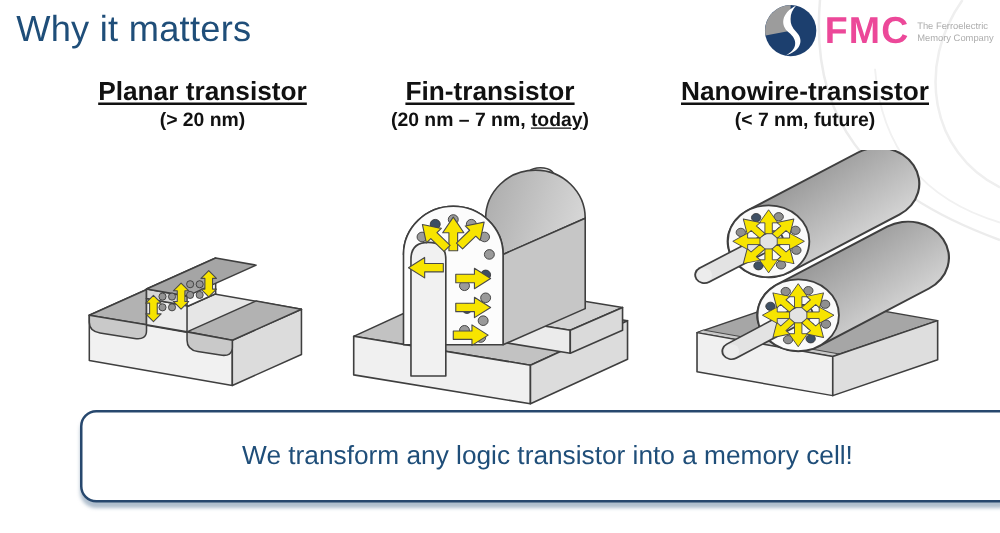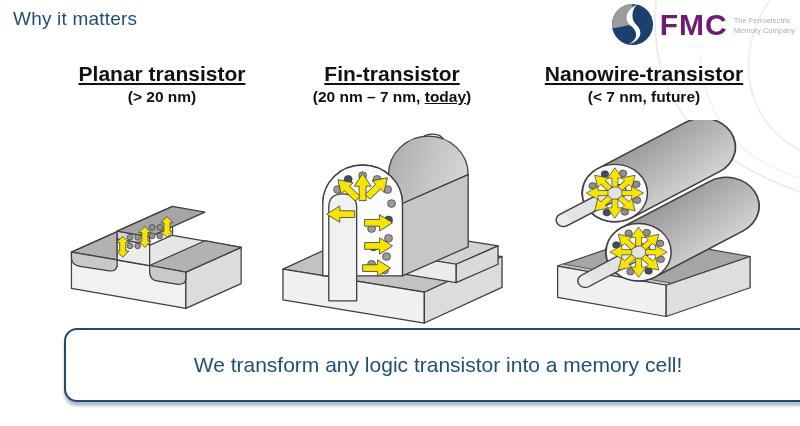--- a/index.html
+++ b/index.html
@@ -6,28 +6,28 @@
   .slide{
     position:relative; width:800px; height:426px; overflow:hidden;
     background:#ffffff; font-family:"Liberation Sans", sans-serif;
   }
   
   .bg-deco{position:absolute; inset:0; pointer-events:none;}
 
   
   .page-title{
     position:absolute; left:13px; top:8px;
-    font-size:19px; font-weight:normal; color:#1F4E79; letter-spacing:.2px;
+    font-size:29px; font-weight:normal; color:#1F4E79; letter-spacing:.2px;
   }
 
   
   .logo{position:absolute; right:5px; top:2px; display:flex; align-items:center;}
   .logo-mark{width:45px; height:45px; display:block;}
   .logo-brand{
-    font-size:30px; font-weight:bold; color:#701a75; letter-spacing:1px;
+    font-size:30px; font-weight:bold; color:#ec4899; letter-spacing:1px;
     margin-left:5px; line-height:1;
   }
   .logo-tagline{
     margin-left:6px; margin-top:2px; font-size:7.5px; line-height:1.25; color:#ADADAD;
   }
 
   
   .figure{position:absolute; text-align:center;}
   .fig-title{
     font-size:21px; font-weight:bold; color:#111; text-decoration:underline;

